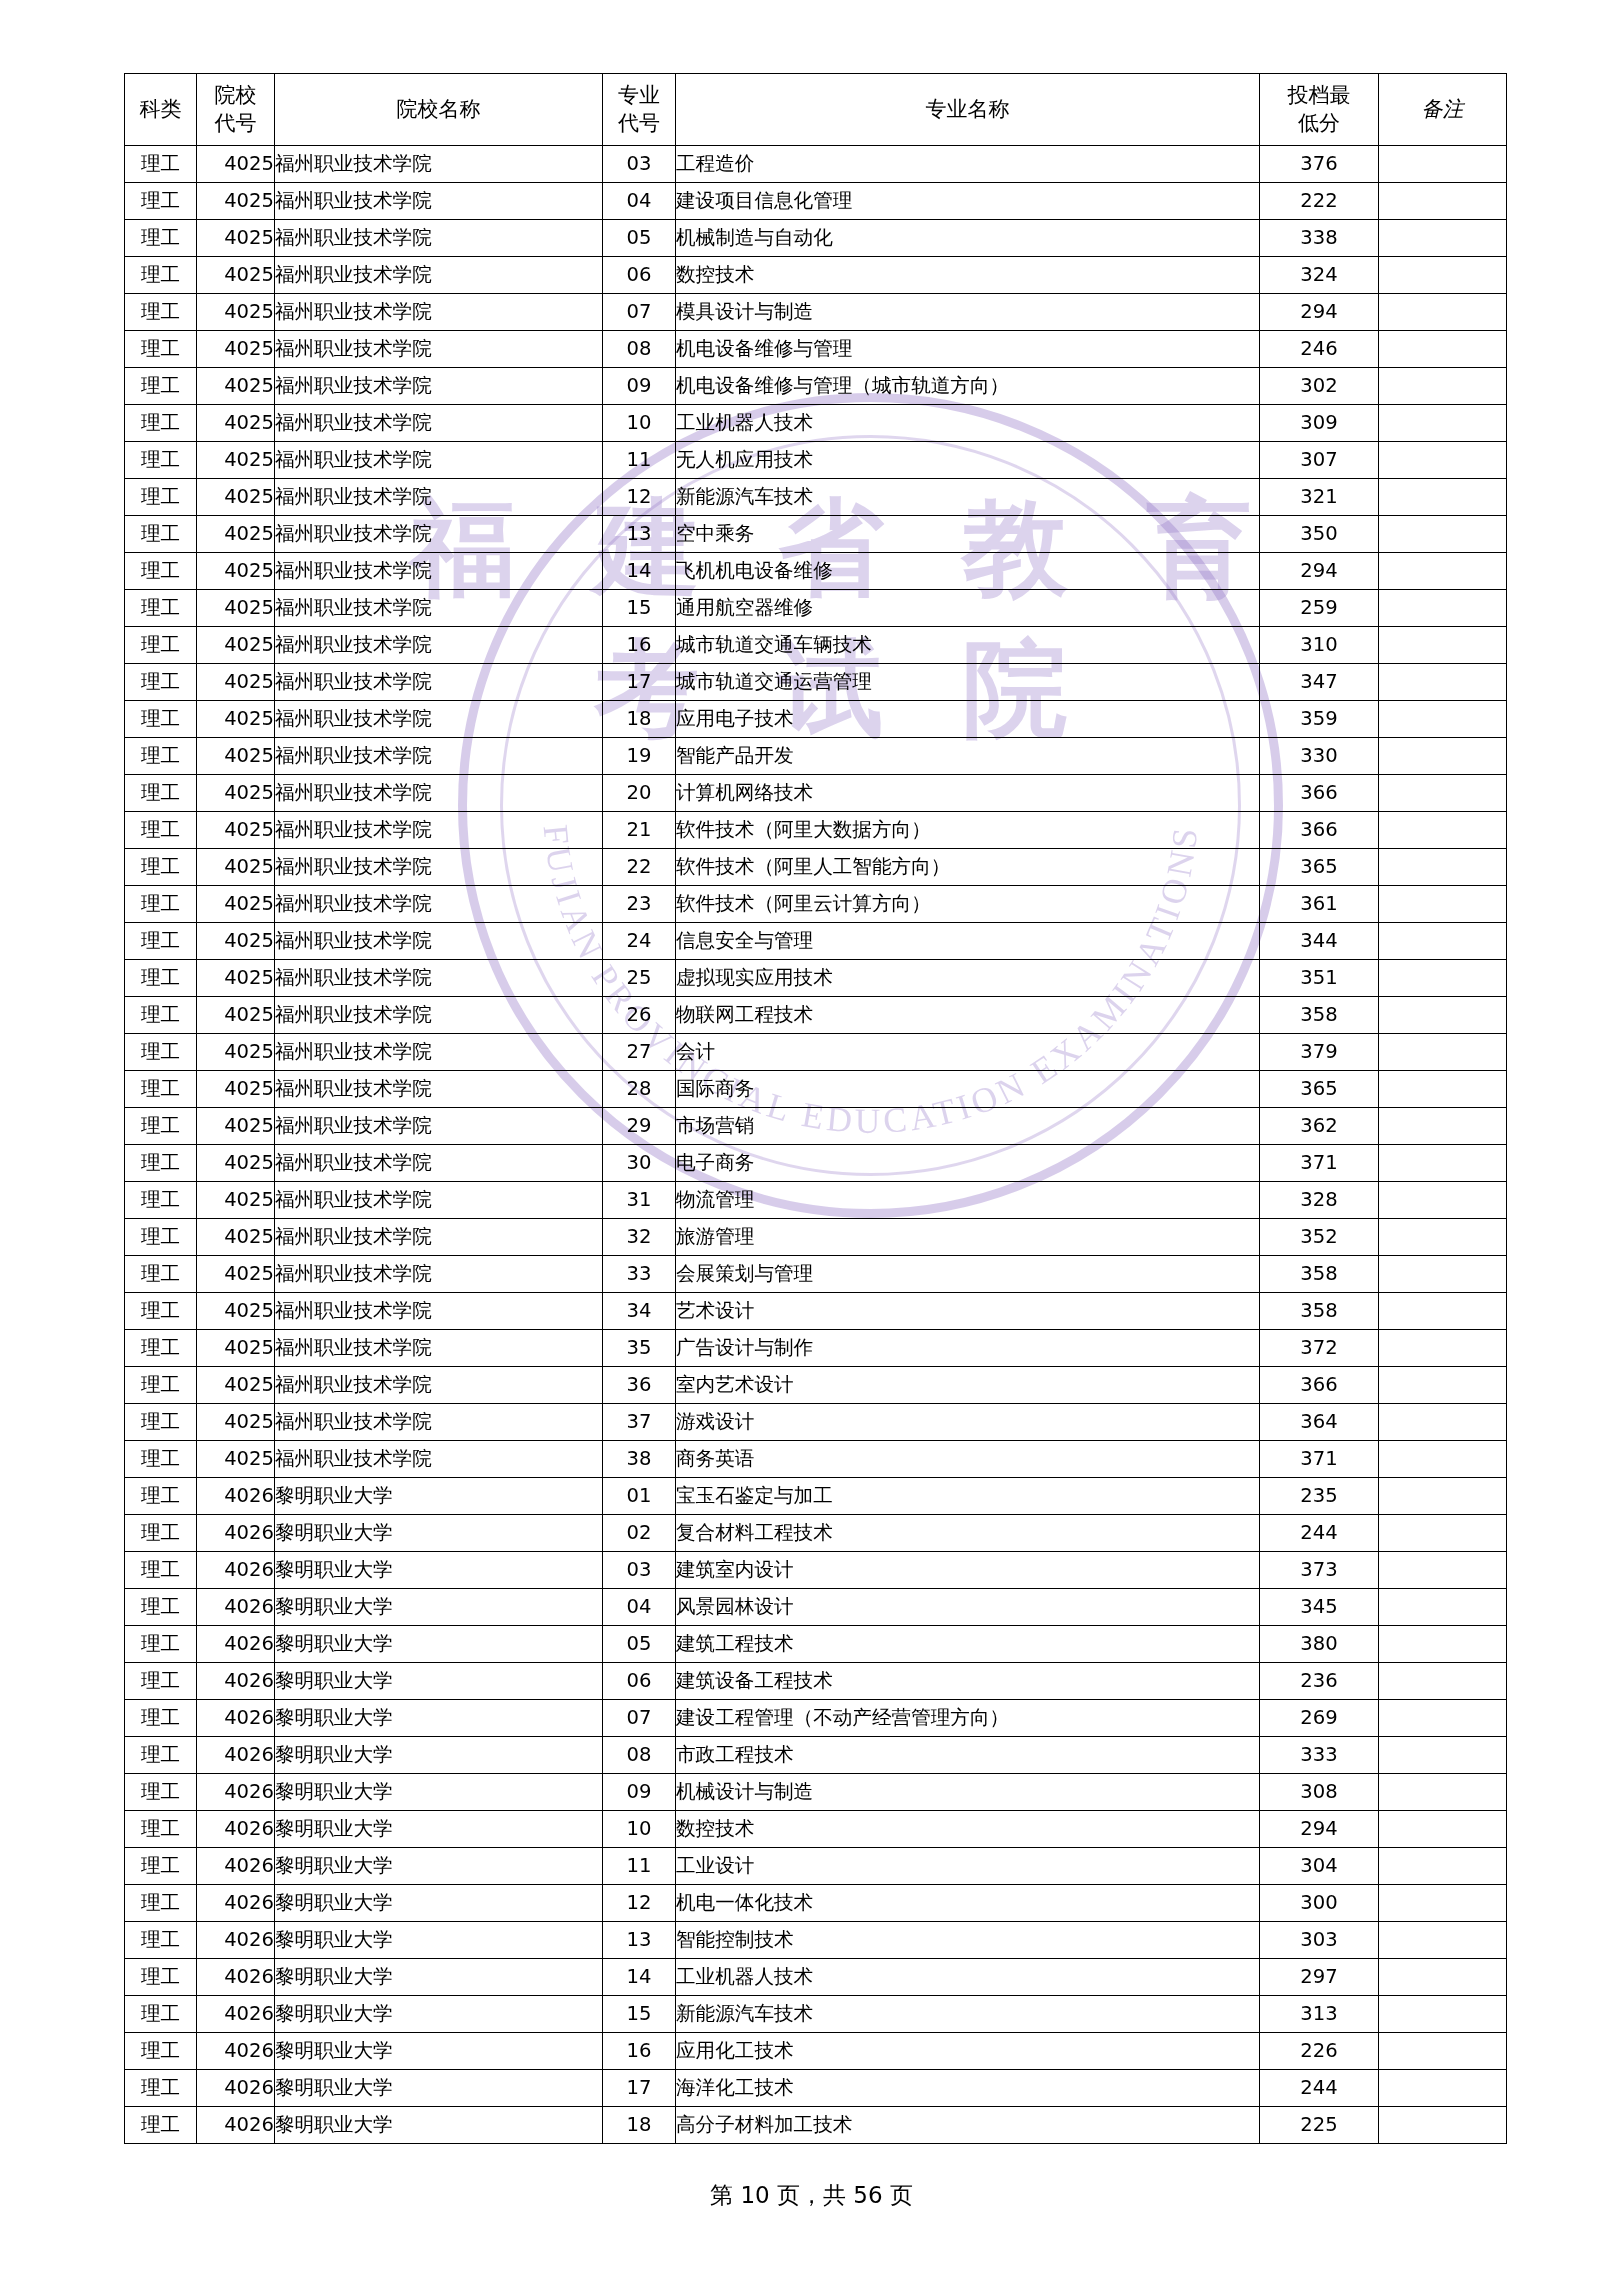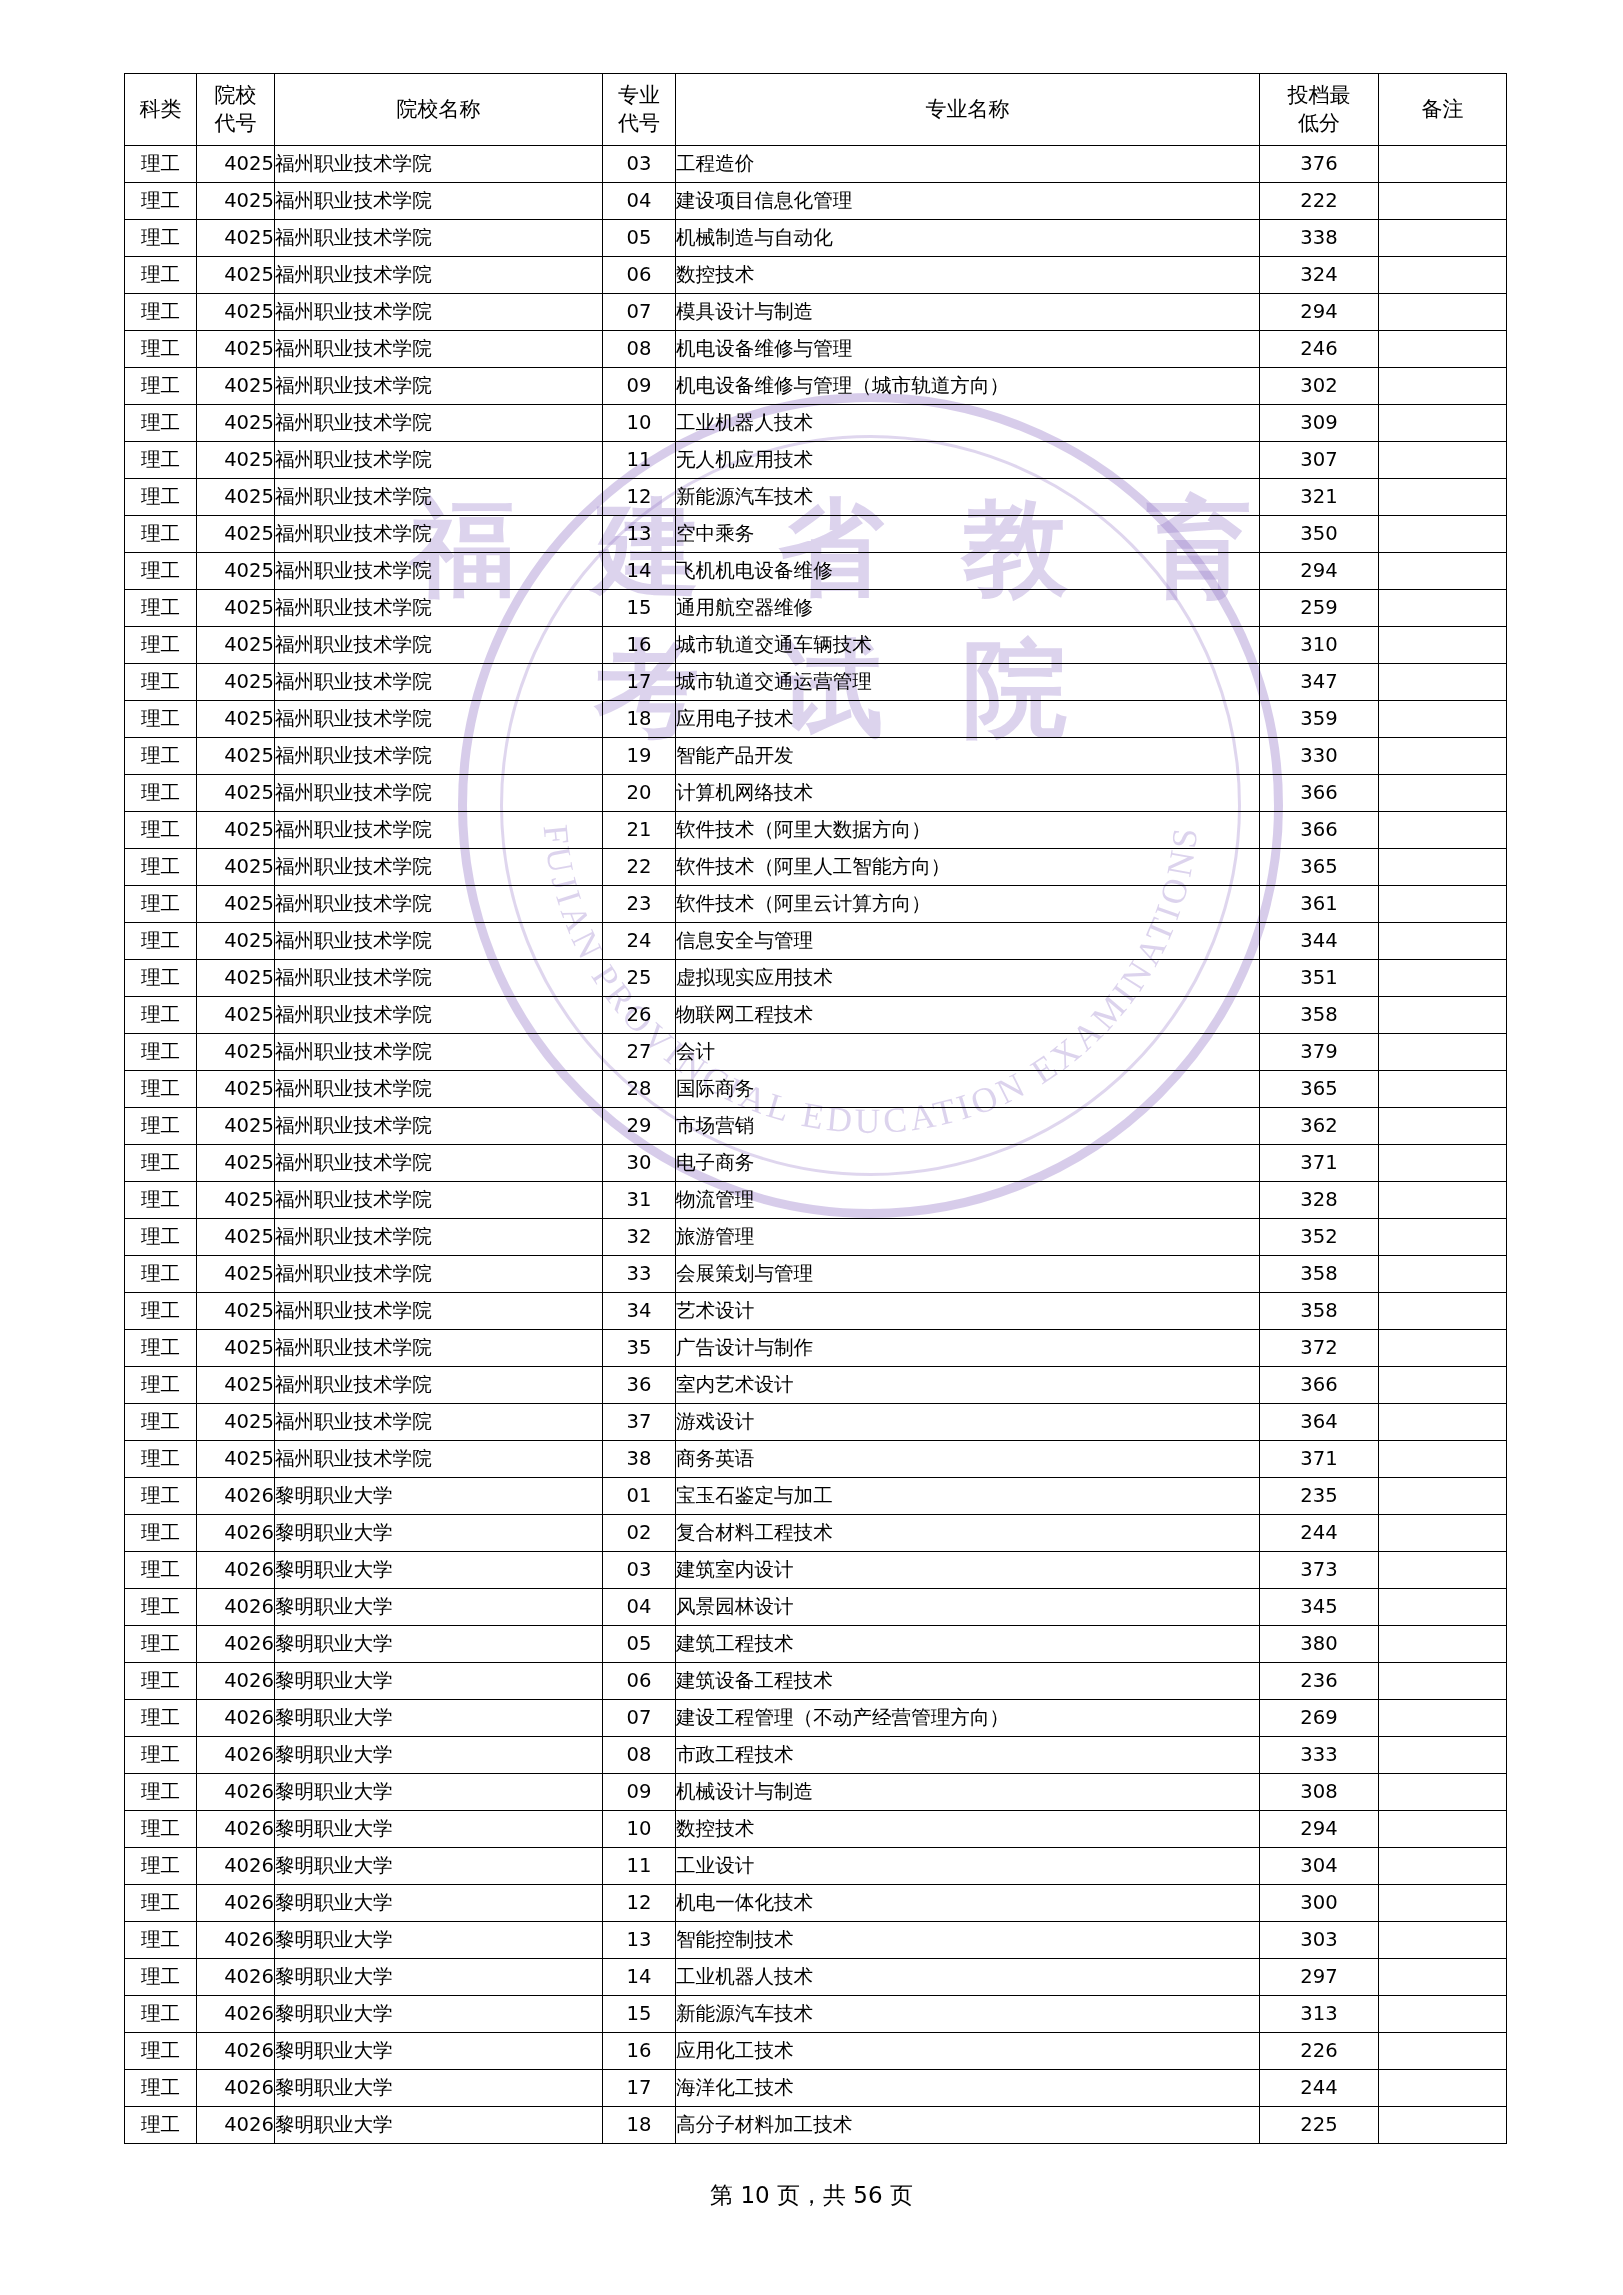--- a/index.html
+++ b/index.html
@@ -125,21 +125,21 @@
   table.score-table td {
     height: 36px;
     line-height: 36px;
   }
   .c-kelei   { width: 71px; text-align: center; }
   .c-ycode   { width: 77px; text-align: right; }
   .c-yname   { width: 327px; text-align: left; padding-left: 6.5px; }
   .c-zcode   { width: 72px; text-align: center; }
   .c-zname   { width: 583px; text-align: left; padding-left: 11.8px; }
   .c-score   { width: 118px; text-align: center; }
-  .c-beizhu  { width: 127px; text-align: center; }
+  .c-beizhu  { width: 127px; text-align: center; font-style: italic; }
 
   .footer {
     position: absolute;
     left: 0;
     top: 2180px;
     width: 1623px;
     text-align: center;
     font-family: "DejaVu Sans", "Liberation Sans", sans-serif;
     font-size: 23px;
     color: #000000;

